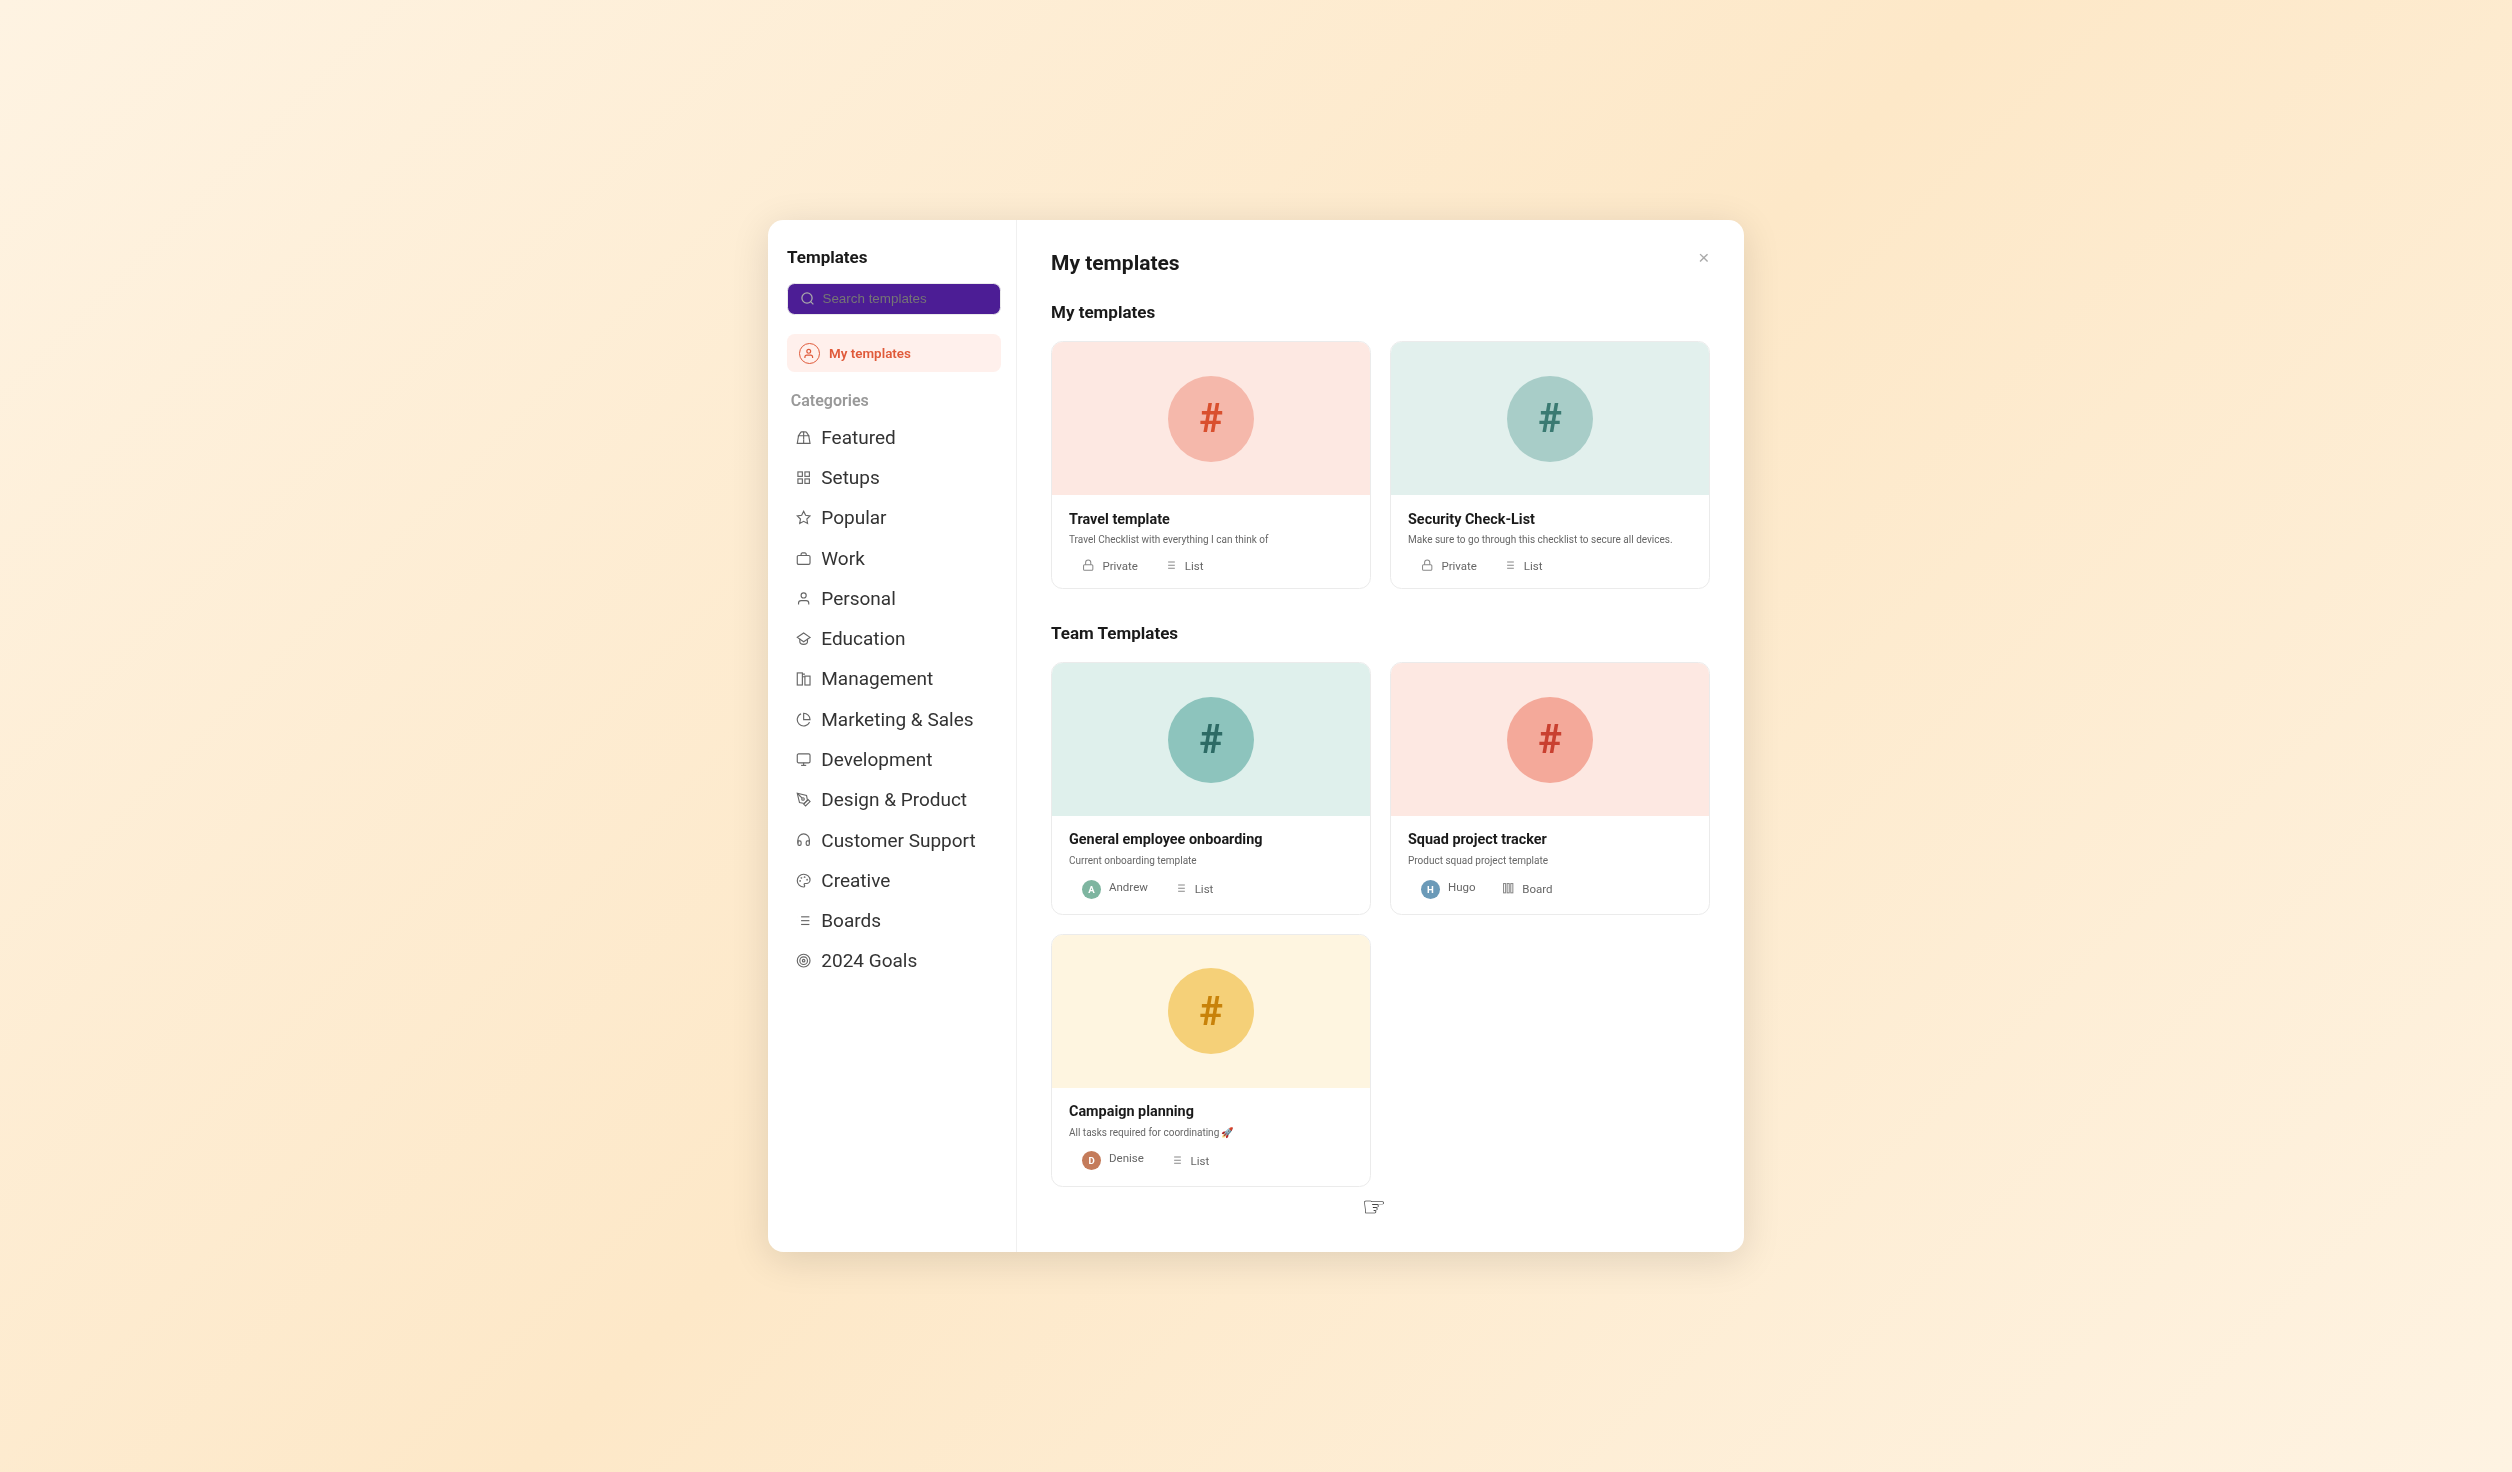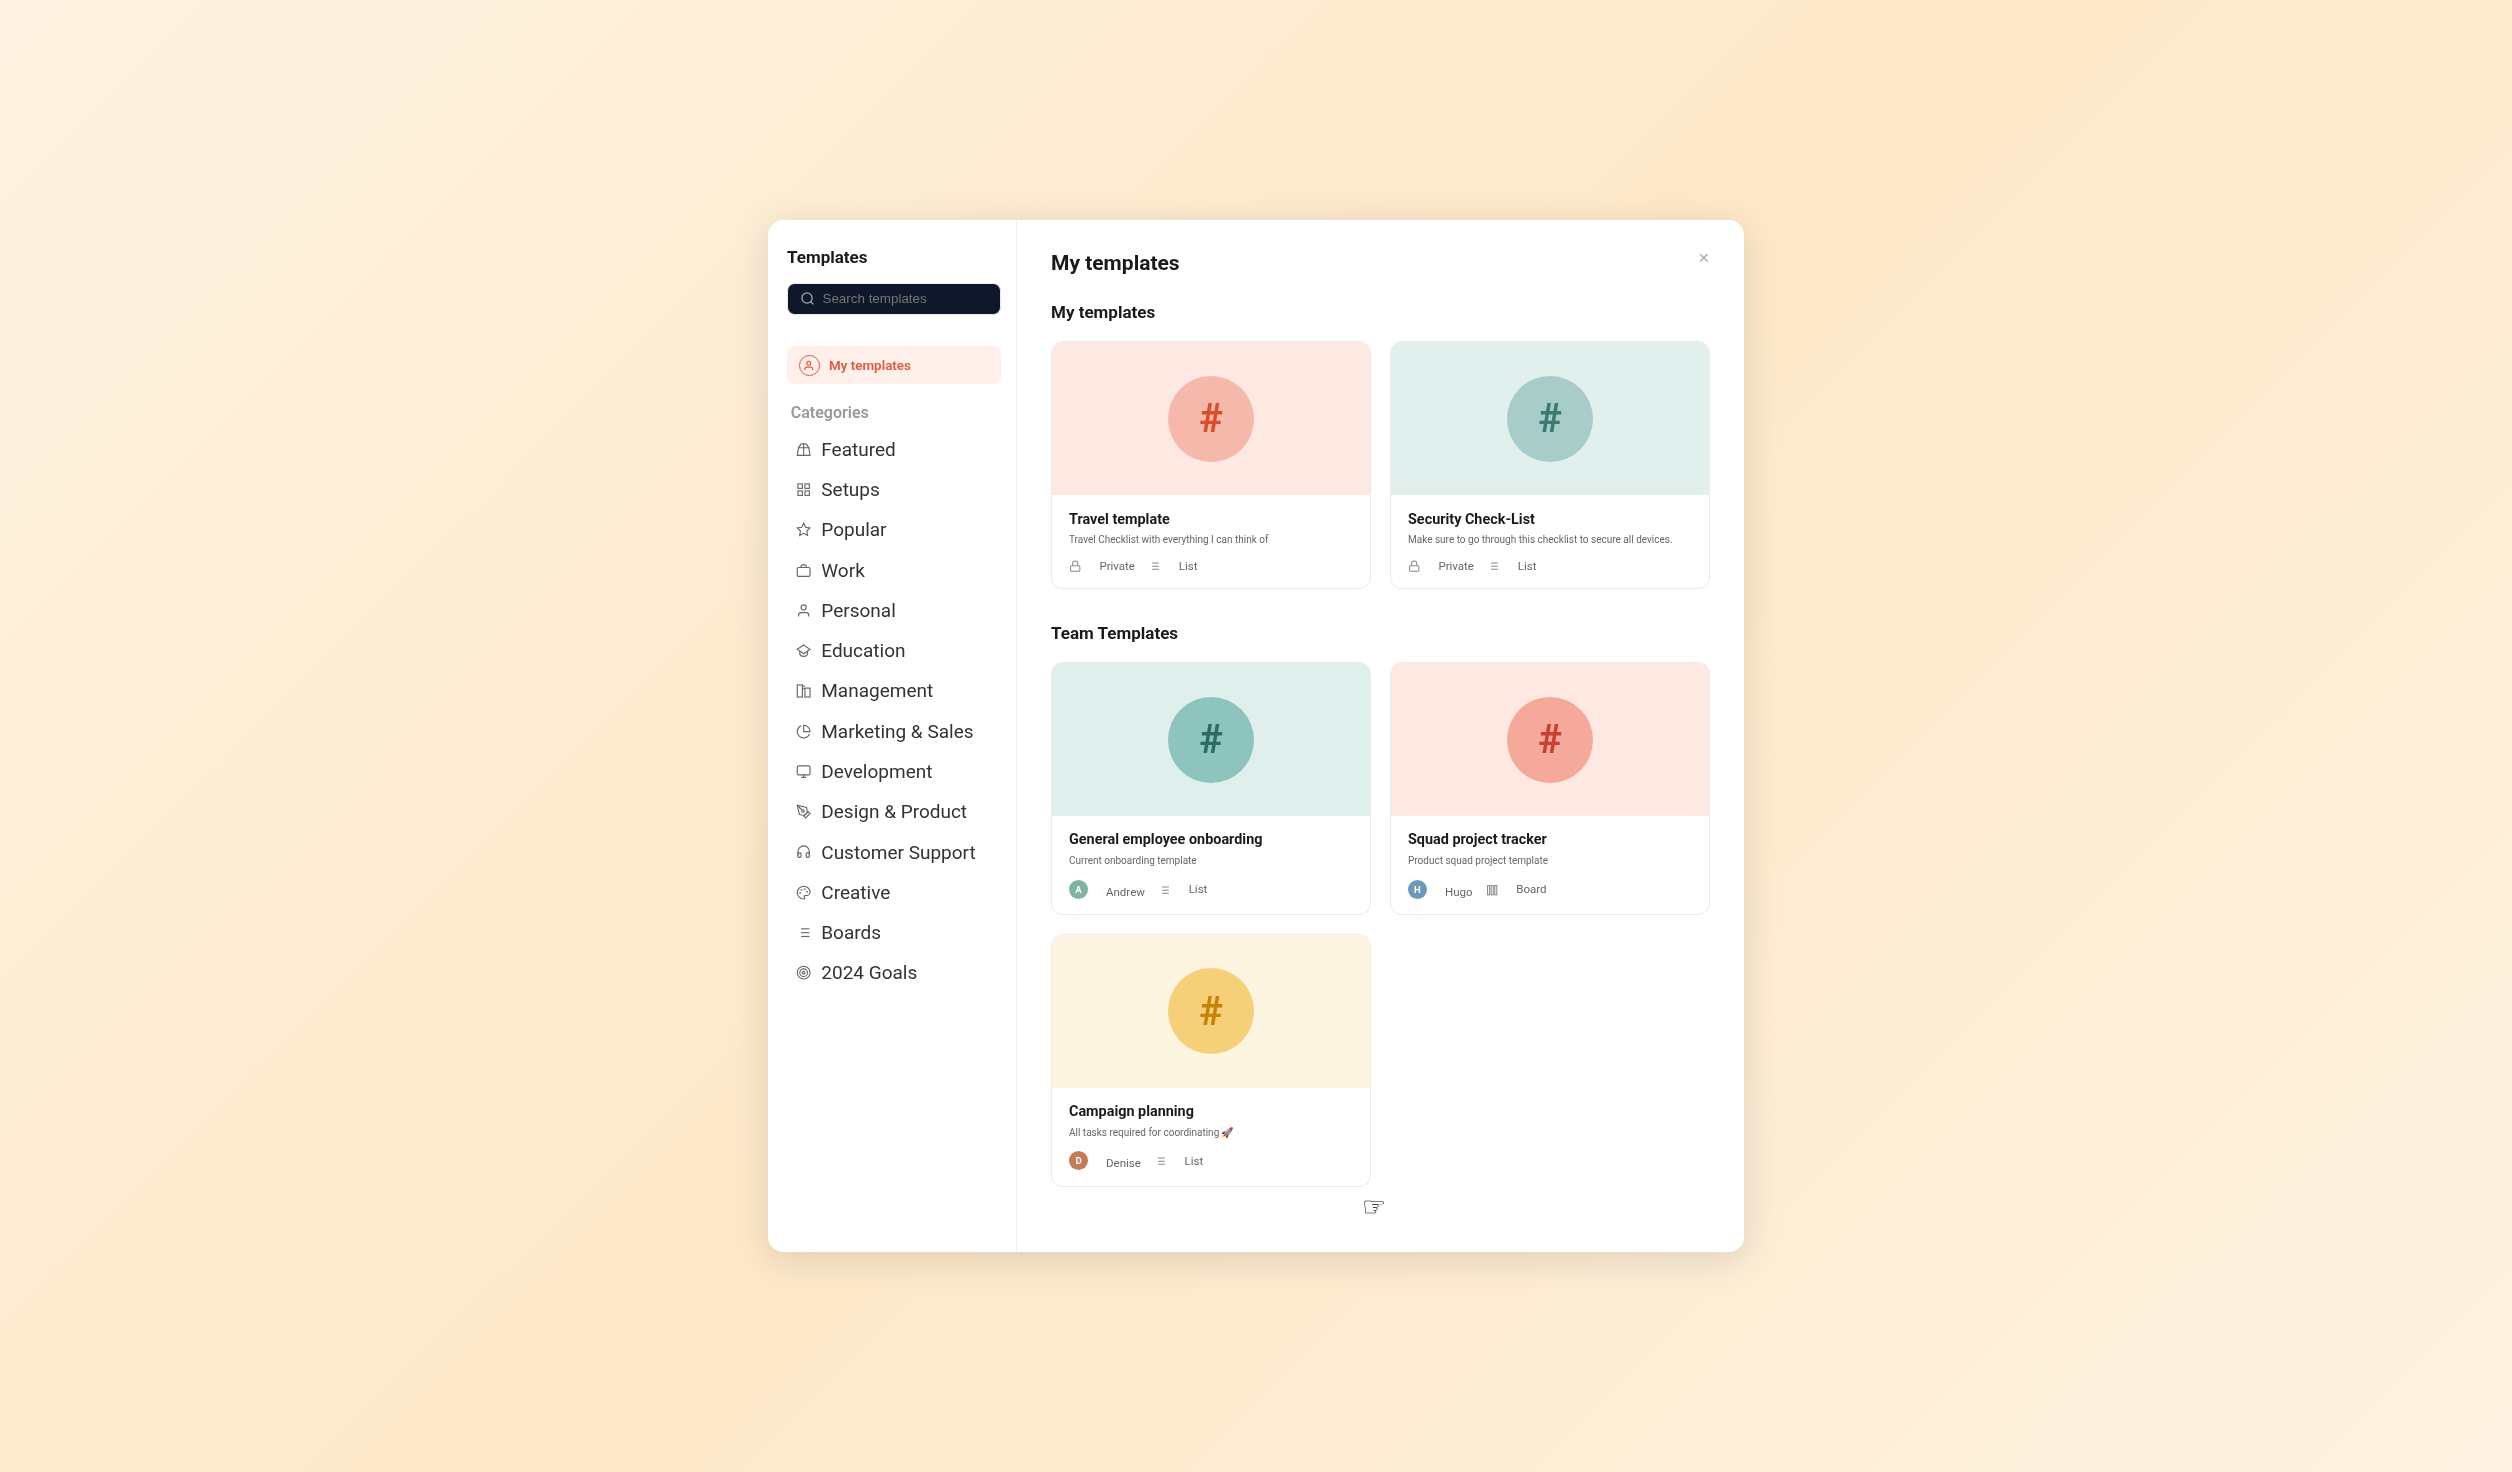--- a/index.html
+++ b/index.html
@@ -34,24 +34,24 @@
     .sidebar-title {
       font-size: 17px;
       font-weight: 700;
       color: #1a1a1a;
       margin-bottom: 15.3px;
     }
     .search-box {
       display: flex;
       align-items: center;
       gap: 7.7px;
-      background: #0f172a;
+      background: #4c1d95;
       border-radius: 7.7px;
       padding: 7.7px 11.5px;
-      margin-bottom: 31px;
+      margin-bottom: 19px;
       border: 1px solid #ebebeb;
     }
     .search-box input {
       border: none;
       background: transparent;
       outline: none;
       font-size: 13.4px;
       color: #888;
       width: 100%;
     }
@@ -206,22 +206,23 @@
     }
     .card-meta {
       display: flex;
       align-items: center;
       gap: 13.4px;
       font-size: 11.5px;
       color: #666;
     }
     .card-meta-item {
       display: flex;
-      align-items: flex-end;
-      gap: 18px;
+      align-items: flex-start;
+      gap: 8px;
+      margin-left: 13px;
     }
     .meta-icon {
       font-size: 12.4px;
       color: #888;
     }
     .avatar-sm {
       width: 19px;
       height: 19px;
       border-radius: 50%;
       overflow: hidden;

